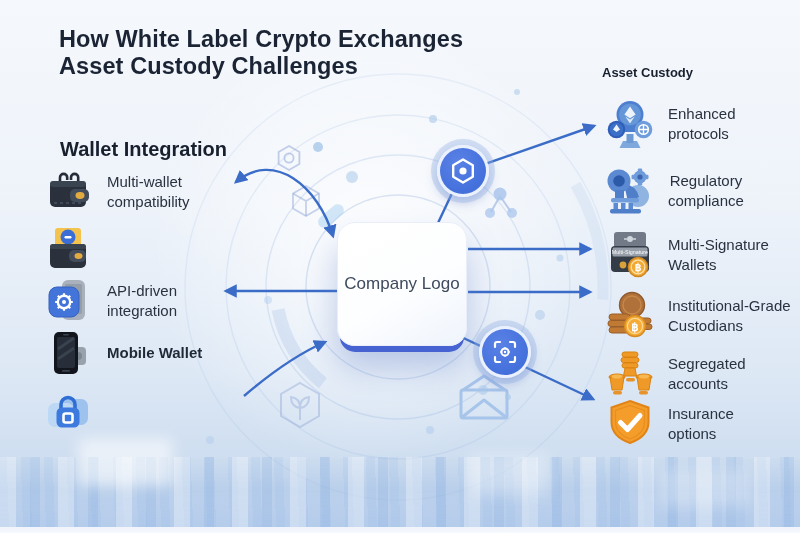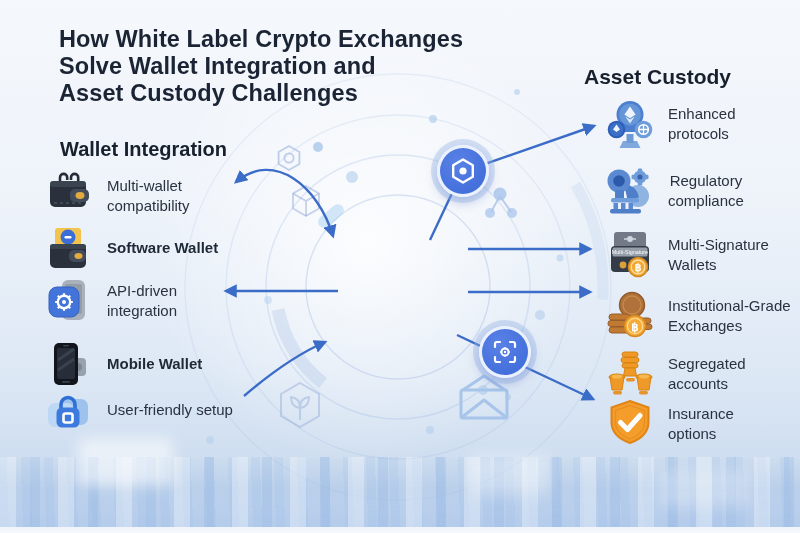--- a/index.html
+++ b/index.html
@@ -16,21 +16,21 @@
       repeating-linear-gradient(90deg, rgba(255,255,255,.30) 0 16px, rgba(255,255,255,0) 16px 30px, rgba(128,168,220,.22) 30px 40px, rgba(255,255,255,0) 40px 58px),
       repeating-linear-gradient(88deg, rgba(150,185,230,.18) 0 9px, rgba(255,255,255,0) 9px 23px),
       linear-gradient(180deg, rgba(170,197,233,0) 0%, rgba(158,188,229,.42) 55%, rgba(140,176,224,.6) 100%);
     filter:blur(.6px);}
   .smudge{position:absolute;z-index:1;background:rgba(255,255,255,.55);filter:blur(7px);border-radius:6px;}
   .title{position:absolute;left:59px;top:26px;margin:0;z-index:3;
     font-size:23.5px;line-height:1.14;font-weight:700;color:#1b2434;letter-spacing:.1px;}
   .title span{display:block}
   .heading{position:absolute;z-index:3;font-weight:700;color:#18202e;}
   .h-left{left:60px;top:138px;font-size:20px;}
-  .h-right{left:584px;top:65px;font-size:21px;}
+  .h-right{left:602px;top:65px;font-size:13px;}
   .item{position:absolute;display:flex;align-items:center;z-index:3;}
   .item .ic{flex:0 0 auto;}
   .item.left-side .ic{width:48px;height:48px;margin-right:15px;}
   .item.right-side .ic{width:52px;height:52px;margin-right:12px;}
   .item .txt{font-size:15px;line-height:1.32;color:#2a3240;white-space:pre-line;}
   .item.bold .txt{font-weight:700;color:#1f2836;}
   .logo-box{position:absolute;left:337px;top:222px;width:128px;height:122px;z-index:3;
     background:linear-gradient(150deg,#ffffff 0%,#fdfeff 55%,#eff4fc 100%);
     border:1px solid #e9eefa;border-radius:18px;
     box-shadow:0 9px 0 -3px #4763d2, 0 22px 32px rgba(96,126,200,.38), inset 0 1px 0 #fff;
@@ -120,28 +120,27 @@
       <path d="M244 396 C 272 372 300 353 325 342" marker-end="url(#ah)"></path>
       <path d="M430 240 L462 172 L594 126" marker-end="url(#ah)"></path>
       <path d="M468 249 L590 249" marker-end="url(#ah)"></path>
       <path d="M468 292 L590 292" marker-end="url(#ah)"></path>
       <path d="M457 335 L593 399" marker-end="url(#ah)"></path>
     </g>
   </svg>
 
   <h1 class="title">
     <span>How White Label Crypto Exchanges</span>
-    <span>Solve Wallet Integration and</span>
     <span>Asset Custody Challenges</span>
   </h1>
 
   <div class="heading h-left">Wallet Integration</div>
   <div class="heading h-right">Asset Custody</div>
 
-  <div class="item left-side" style="left:44px;top:168px;align-items:flex-end;">
+  <div class="item left-side" style="left:44px;top:168px;">
     <span class="ic">
       <svg viewBox="0 0 48 48" width="48" height="48">
         <path d="M16 14 v-4.5 a3.6 3.6 0 0 1 7.2 0 V12" stroke="#262d38" stroke-width="2.6" fill="none"></path>
         <path d="M27 12 v-2.5 a3.6 3.6 0 0 1 7.2 0 V14" stroke="#262d38" stroke-width="2.6" fill="none"></path>
         <rect x="6" y="13" width="36" height="26" rx="5" fill="#2a313d"></rect>
         <rect x="6" y="13" width="36" height="6" rx="3" fill="#3a4350"></rect>
         <rect x="26" y="21" width="19" height="13" rx="5" fill="#434c5a"></rect>
         <ellipse cx="36" cy="27.5" rx="4.5" ry="3.4" fill="#e3aa3f"></ellipse>
         <path d="M10 35 h28" stroke="#4a5462" stroke-width="1.4" stroke-dasharray="3 3"></path>
       </svg>
@@ -156,41 +155,40 @@
         <rect x="11" y="4" width="26" height="22" rx="3" fill="#f3c34d"></rect>
         <rect x="11" y="20" width="26" height="6" fill="#e0ad38"></rect>
         <circle cx="24" cy="13" r="7.5" fill="#3a6ed6"></circle>
         <rect x="20.5" y="12" width="7" height="2.4" rx="1.2" fill="#fff"></rect>
         <rect x="6" y="20" width="36" height="24" rx="5" fill="#2a313d"></rect>
         <rect x="6" y="20" width="36" height="5" rx="2.5" fill="#3a4350"></rect>
         <rect x="25" y="26" width="17" height="12" rx="5" fill="#434c5a"></rect>
         <ellipse cx="34.5" cy="32" rx="4" ry="3" fill="#e3aa3f"></ellipse>
       </svg>
     </span>
-    <span class="txt">Software Wallet</span>
   </div>
 
   <div class="item left-side" style="left:44px;top:277px;justify-content:space-between;">
     <span class="ic">
       <svg viewBox="0 0 48 48" width="48" height="48">
         <rect x="18" y="3" width="23" height="40" rx="6" fill="#a8b1bc"></rect>
         <rect x="21" y="7" width="17" height="30" rx="2" fill="#939ea9"></rect>
         <rect x="5" y="10" width="30" height="30" rx="8" fill="#4274da" stroke="#3763c0"></rect>
         <circle cx="20" cy="25" r="6.2" fill="none" stroke="#fff" stroke-width="2.4"></circle>
         <circle cx="20" cy="25" r="2" fill="#fff"></circle>
         <g stroke="#fff" stroke-width="2.2">
           <path d="M20 16.2 v3 M20 30.8 v3 M11.2 25 h3 M25.8 25 h3 M13.8 18.8 l2.1 2.1 M24.1 29.1 l2.1 2.1 M26.2 18.8 l-2.1 2.1 M15.9 29.1 l-2.1 2.1"></path>
         </g>
       </svg>
     </span>
     <span class="txt">API-driven
 integration</span>
   </div>
 
-  <div class="item left-side bold" style="left:44px;top:340px;">
+  <div class="item left-side bold" style="left:44px;top:329px;">
     <span class="ic">
       <svg viewBox="0 0 48 48" width="48" height="48">
         <rect x="26" y="18" width="16" height="18" rx="4" fill="#98a2ad"></rect>
         <circle cx="34" cy="27" r="4" fill="#7c8894"></circle>
         <rect x="10" y="3" width="24" height="42" rx="5" fill="#12161c"></rect>
         <rect x="13" y="8" width="18" height="31" rx="2" fill="#272e3a"></rect>
         <path d="M14 20 L30 9 M14 30 L30 19" stroke="#39424f" stroke-width="3"></path>
         <rect x="19" y="5" width="6" height="1.6" rx=".8" fill="#39424f"></rect>
         <rect x="18" y="41" width="8" height="1.8" rx=".9" fill="#39424f"></rect>
       </svg>
@@ -201,21 +199,20 @@
   <div class="item left-side" style="left:44px;top:386px;">
     <span class="ic">
       <svg viewBox="0 0 48 48" width="48" height="48">
         <rect x="16" y="13" width="28" height="26" rx="7" fill="#9ec2ee"></rect>
         <rect x="4" y="17" width="26" height="24" rx="7" fill="#bdd8f4"></rect>
         <path d="M17 23 v-4.5 a7 7 0 0 1 14 0 V23" stroke="#2f6fd4" stroke-width="3.6" fill="none"></path>
         <rect x="12.5" y="21.5" width="23" height="20" rx="5.5" fill="#3c7ade"></rect>
         <rect x="19.5" y="27.5" width="9" height="9" rx="2" fill="none" stroke="#fff" stroke-width="2.6"></rect>
       </svg>
     </span>
-    <span class="txt">User-friendly setup</span>
   </div>
 
   <div class="item right-side" style="left:604px;top:98px;">
     <span class="ic">
       <svg viewBox="0 0 52 52" width="52" height="52">
         <path d="M19 43 h14 l3.5 7 h-21 z" fill="#7fa9dc"></path>
         <rect x="22.5" y="36" width="7" height="9" fill="#6d9ad4"></rect>
         <rect x="20" y="27" width="12" height="7" fill="#4d7fd0"></rect>
         <circle cx="26" cy="16.5" r="13.5" fill="#4d7fd0"></circle>
         <circle cx="26" cy="16.5" r="10.8" fill="#6596d8"></circle>
@@ -292,21 +289,21 @@
           <rect x="5" y="37" width="21" height="6" rx="3"></rect>
           <rect x="30" y="28" width="17" height="5.5" rx="2.75"></rect>
           <rect x="31" y="34" width="17" height="5.5" rx="2.75"></rect>
         </g>
         <circle cx="31" cy="36" r="10.5" fill="#f5ab36" stroke="#d68a22" stroke-width="1.5"></circle>
         <circle cx="31" cy="36" r="7.6" fill="none" stroke="#ffd891" stroke-width="1.3"></circle>
         <text x="31" y="40.5" font-size="11.5" font-weight="bold" fill="#fff" text-anchor="middle" font-family="Liberation Sans, sans-serif">฿</text>
       </svg>
     </span>
     <span class="txt">Institutional-Grade
-Exchanges</span>
+Custodians</span>
   </div>
 
   <div class="item right-side" style="left:604px;top:348px;">
     <span class="ic">
       <svg viewBox="0 0 52 52" width="52" height="52">
         <g fill="#ef9a28" stroke="#d9820f" stroke-width="1">
           <rect x="18" y="4" width="16" height="5" rx="2.5"></rect>
           <rect x="17" y="9.5" width="18" height="5" rx="2.5"></rect>
           <rect x="18" y="15" width="16" height="5" rx="2.5"></rect>
           <path d="M21 20 h10 l1.5 8 h-13 z"></path>
@@ -333,20 +330,23 @@
       <svg viewBox="0 0 52 52" width="52" height="52">
         <path d="M26 3 L44.5 9.5 V24 q0 14.5 -18.5 21 Q7.5 38.5 7.5 24 V9.5 z" fill="#f49d2b" stroke="#e08418" stroke-width="2"></path>
         <path d="M26 7.5 L40.5 12.5 V24 q0 11.5 -14.5 17 Q11.5 35.5 11.5 24 V12.5 z" fill="none" stroke="#e08418" stroke-width="1.2" opacity=".6"></path>
         <path d="M16.5 24.5 L23.5 31.5 L36 17.5" stroke="#fff" stroke-width="5" fill="none" stroke-linecap="round" stroke-linejoin="round"></path>
       </svg>
     </span>
     <span class="txt">Insurance
 options</span>
   </div>
 
+  <div class="logo-box">
+    <span>Company Logo</span>
+  </div>
 
   <div class="badge badge-top">
     <svg viewBox="0 0 30 30" width="30" height="30">
       <polygon points="15,3.5 24.8,9.2 24.8,20.8 15,26.5 5.2,20.8 5.2,9.2" fill="none" stroke="#fff" stroke-width="2.4" stroke-linejoin="round"></polygon>
       <circle cx="15" cy="15" r="3.6" fill="#fff"></circle>
     </svg>
   </div>
   <div class="badge badge-bot">
     <svg viewBox="0 0 30 30" width="30" height="30">
       <g stroke="#fff" stroke-width="2.2" fill="none" stroke-linecap="round">

